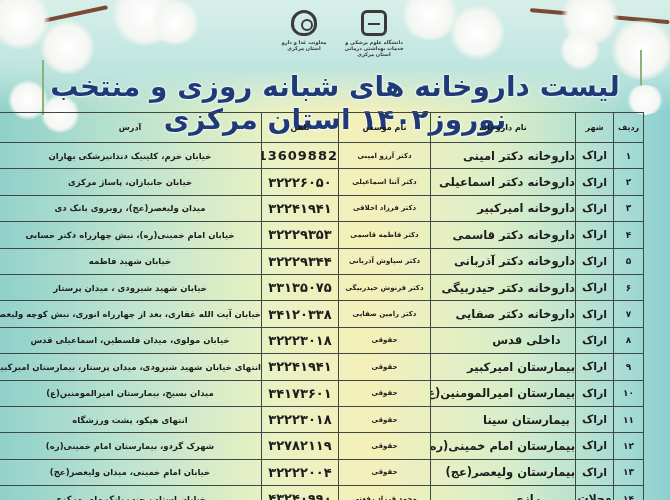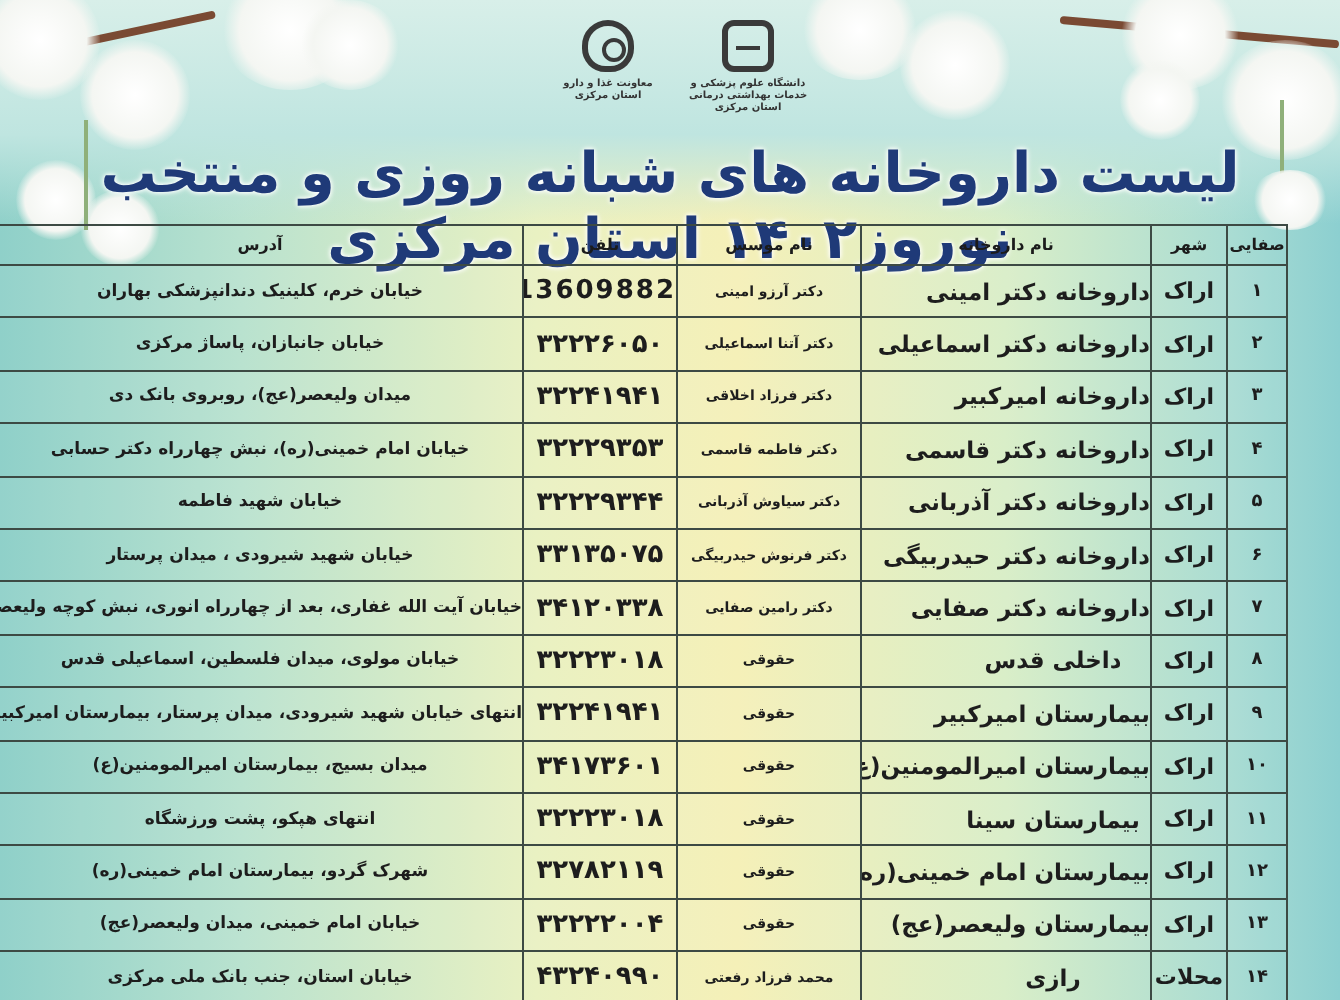--- a/index.html
+++ b/index.html
@@ -41,21 +41,21 @@
     position: absolute; top: 112px; left: -2px;
     width: 645px; border-collapse: collapse;
     table-layout: fixed;
   }
   table.pharm th, table.pharm td {
     border: 1.4px solid #3d4a44;
     text-align: center; vertical-align: middle;
     white-space: nowrap; overflow: hidden;
     font-weight: bold;
   }
-  table.pharm th { height: 20px; font-size: 8px; color: #1b1b1b; }
+  table.pharm th { height: 30px; font-size: 8px; color: #1b1b1b; }
   table.pharm td { height: 26.4px; }
   td.c-row { font-size: 9px; }
   td.c-city { font-size: 11px; }
   td.c-name { font-size: 11.5px; padding-left: 47px; }
   td.c-founder { font-size: 7px; }
   td.c-phone { font-size: 13px; letter-spacing: 1px; font-family: "DejaVu Sans", sans-serif; }
   td.c-addr { font-size: 8.5px; }
   table.pharm tr:nth-child(odd) td { background: rgba(255,255,255,0.05); }
 </style>
 </head>
@@ -102,21 +102,21 @@
   <colgroup>
     <col style="width:30px">
     <col style="width:38px">
     <col style="width:145px">
     <col style="width:92px">
     <col style="width:77px">
     <col style="width:263px">
   </colgroup>
   <thead>
     <tr>
-      <th>صفایی</th>
+      <th>ردیف</th>
       <th>شهر</th>
       <th>نام داروخانه</th>
       <th>نام موسس</th>
       <th>تلفن</th>
       <th>آدرس</th>
     </tr>
   </thead>
   <tbody id="rows">
       <tr>
     <td class="c-row">۱</td>

